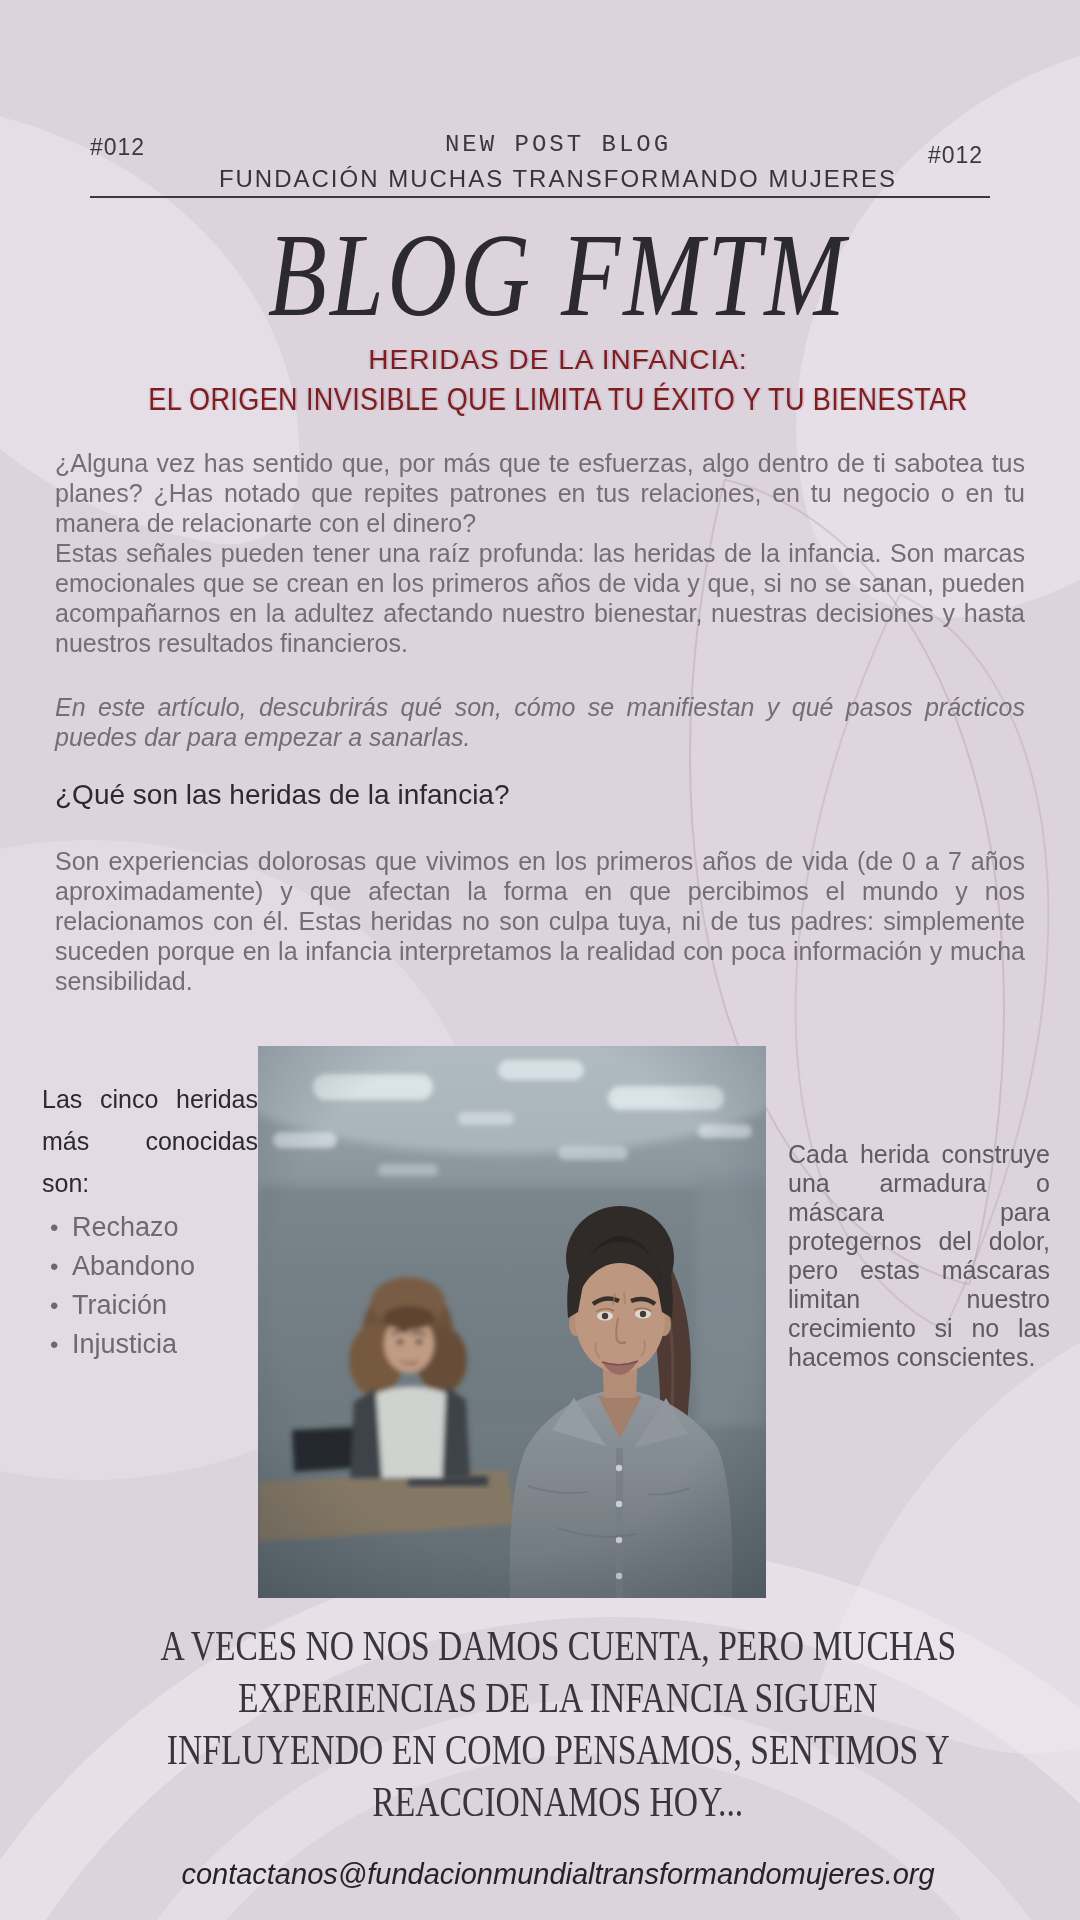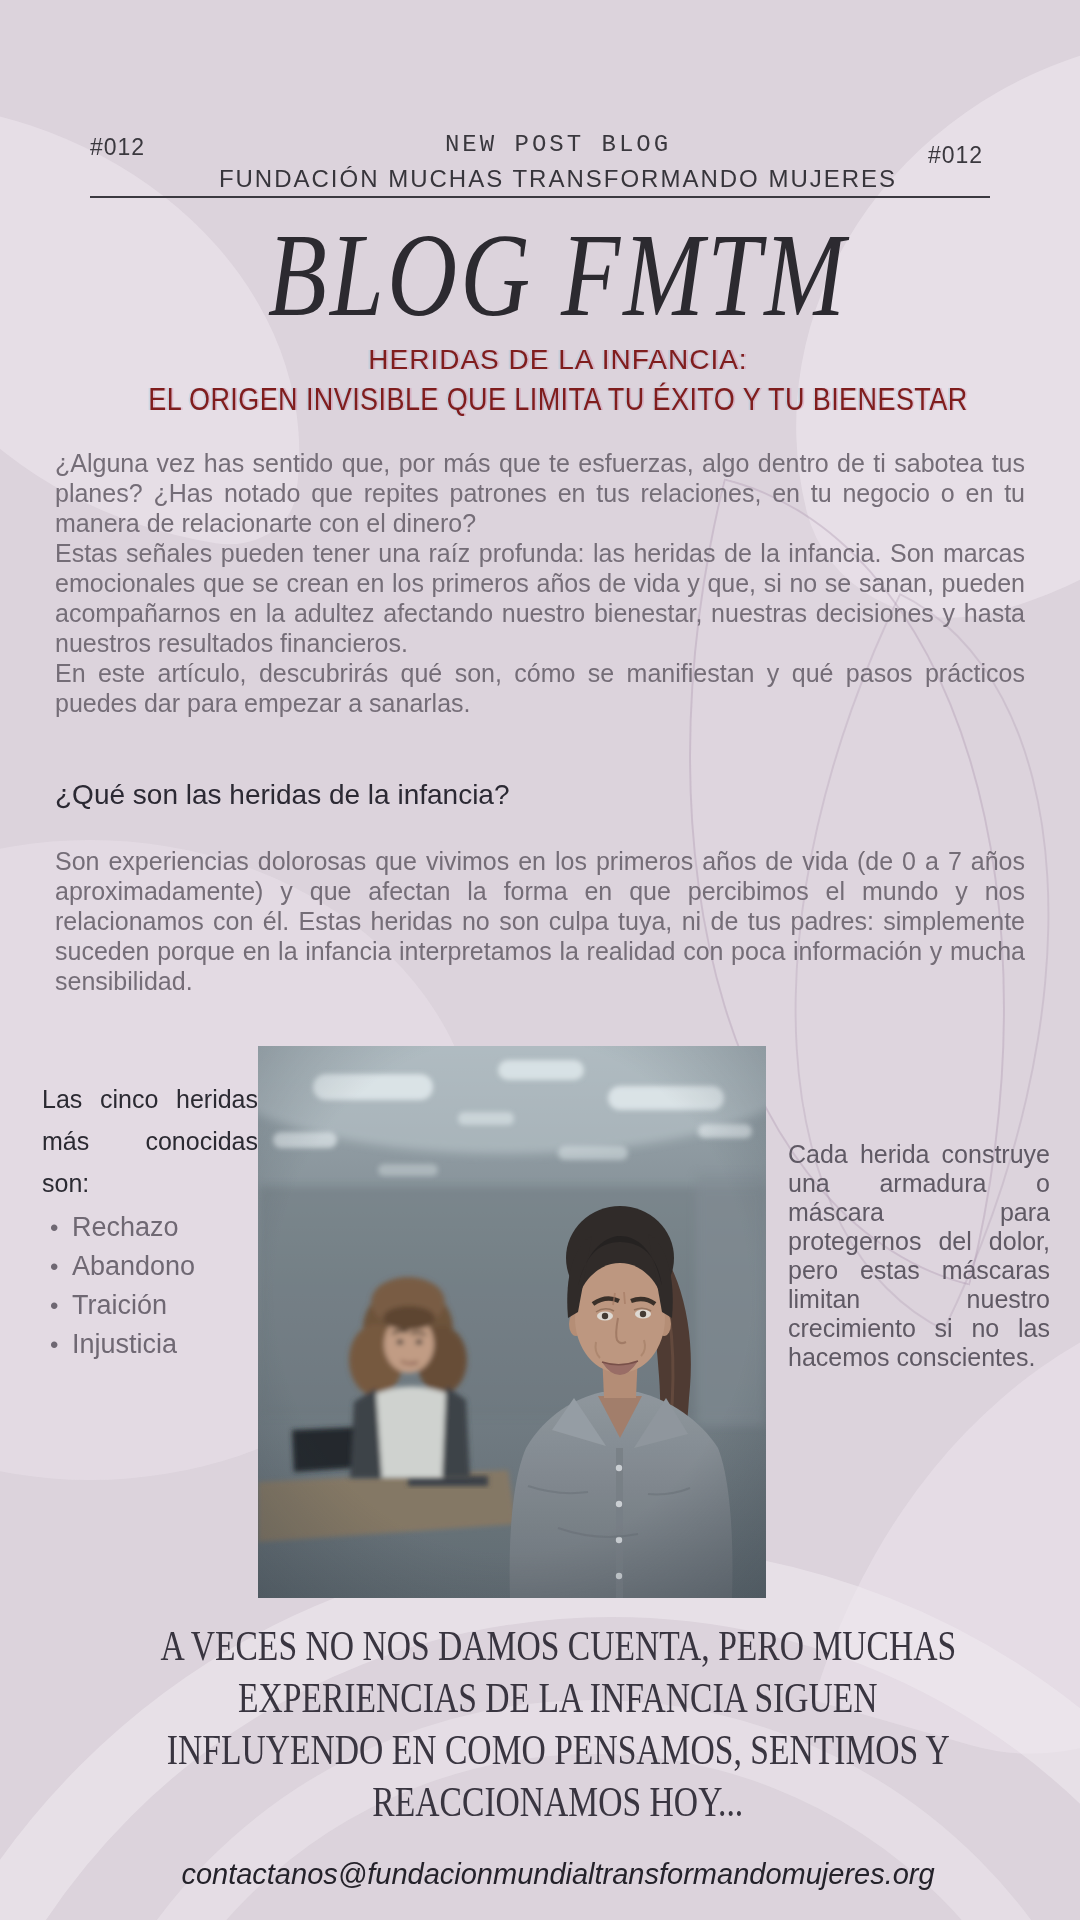--- a/index.html
+++ b/index.html
@@ -49,21 +49,21 @@
     color:#7f1d1d;
     text-shadow:2px 0 0 rgba(199,93,141,.25), -2px 0 0 rgba(110,190,210,.2);}
   .subtitle-1{top:344px; font-size:28px; letter-spacing:1px;}
   .subtitle-2{top:382px; font-size:31px; white-space:nowrap;}
   .subtitle-2 .squeeze{display:inline-block; transform:scaleX(.87); letter-spacing:.5px;}
   
   .bodytext{position:absolute; left:55px; width:970px; font-size:25px; line-height:30px;
     color:#746d77; text-align:justify;}
   .intro{top:448px;}
   .intro p{margin:0;}
-  .intro p.spaced{}
+  .intro p.spaced{margin-top:34px;font-style:italic;}
   .section-heading{position:absolute; left:55px; top:779px; font-size:28px;
     font-weight:500; color:#2b2933;}
   .section-body{top:846px;}
   .section-body p{margin:0;}
   
   .wounds{position:absolute; left:42px; top:1078px; width:216px;}
   .wounds-intro{font-size:25px; line-height:42px; color:#2b2a32; text-align:justify; margin:0;}
   .wounds-list{list-style:none; margin:4px 0 0 0; padding:0;}
   .wounds-list li{position:relative; padding-left:30px; font-size:27px; line-height:39px;
     color:#6f6873;}

